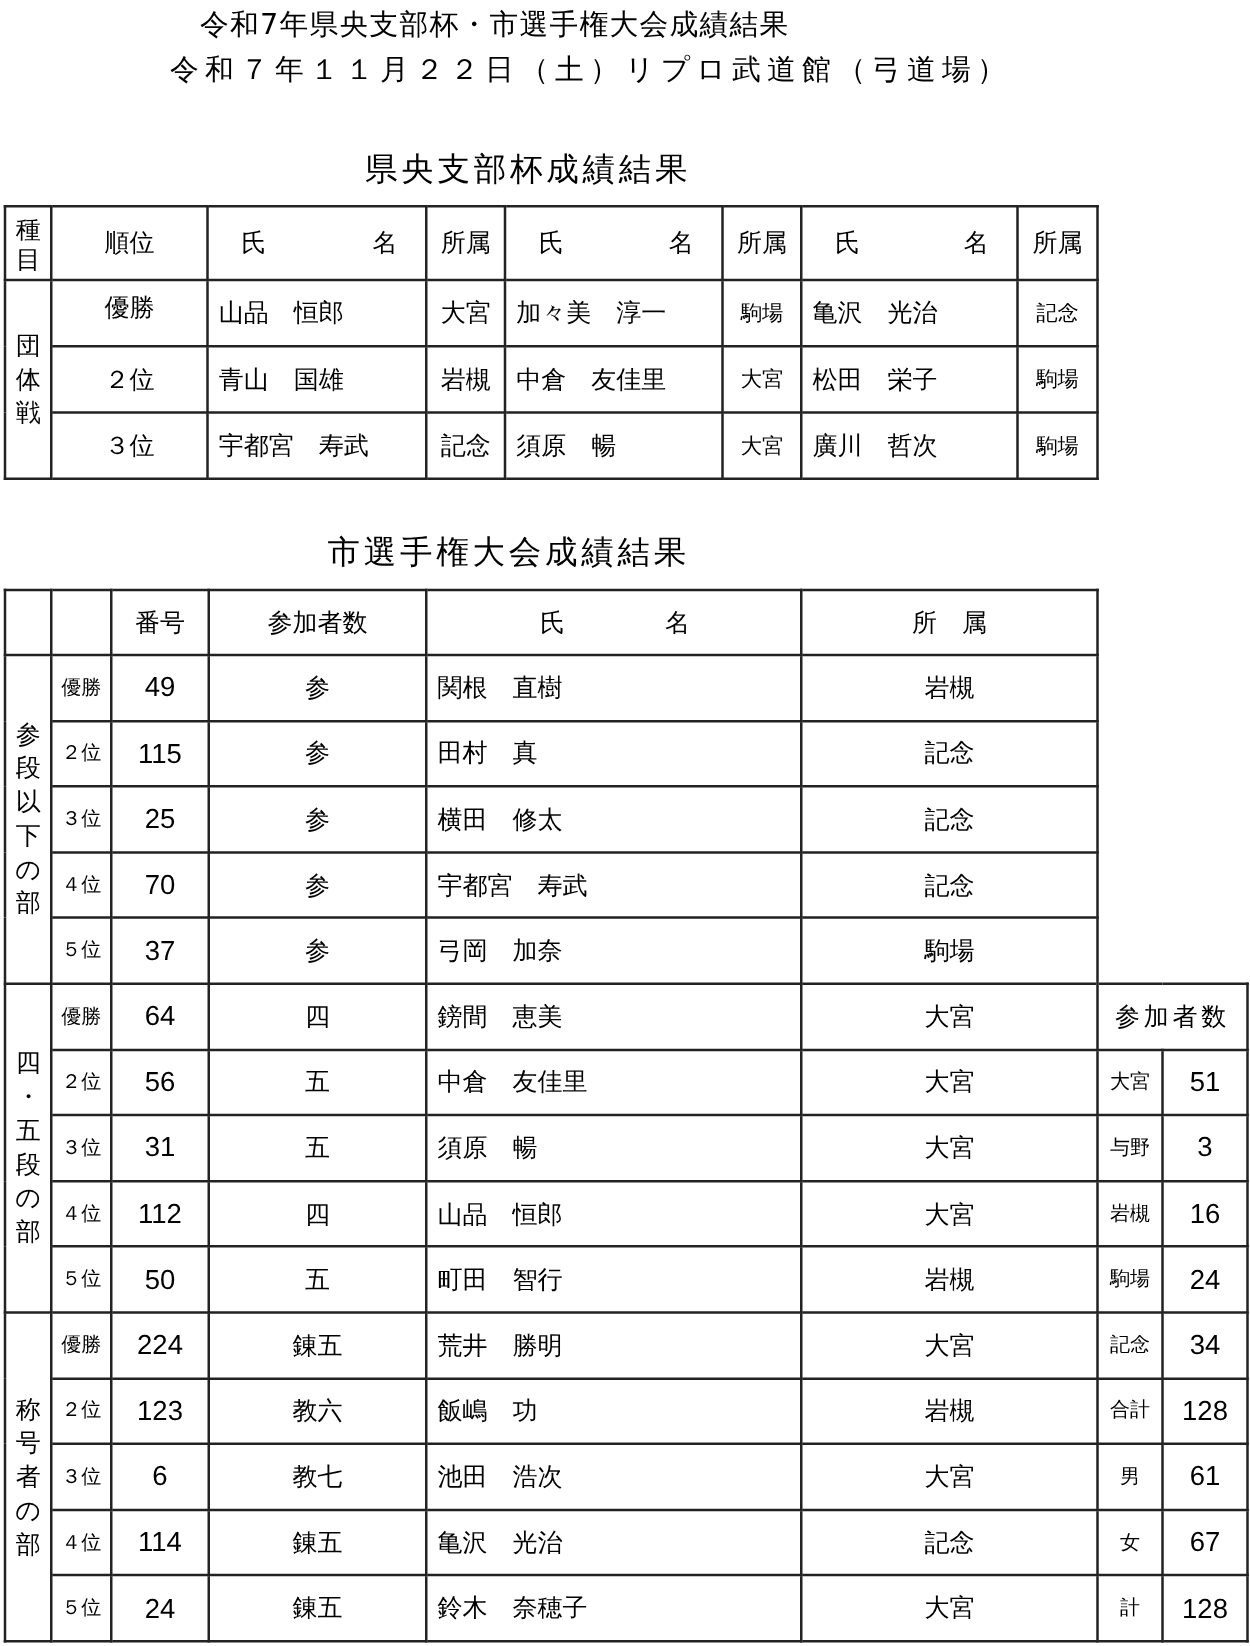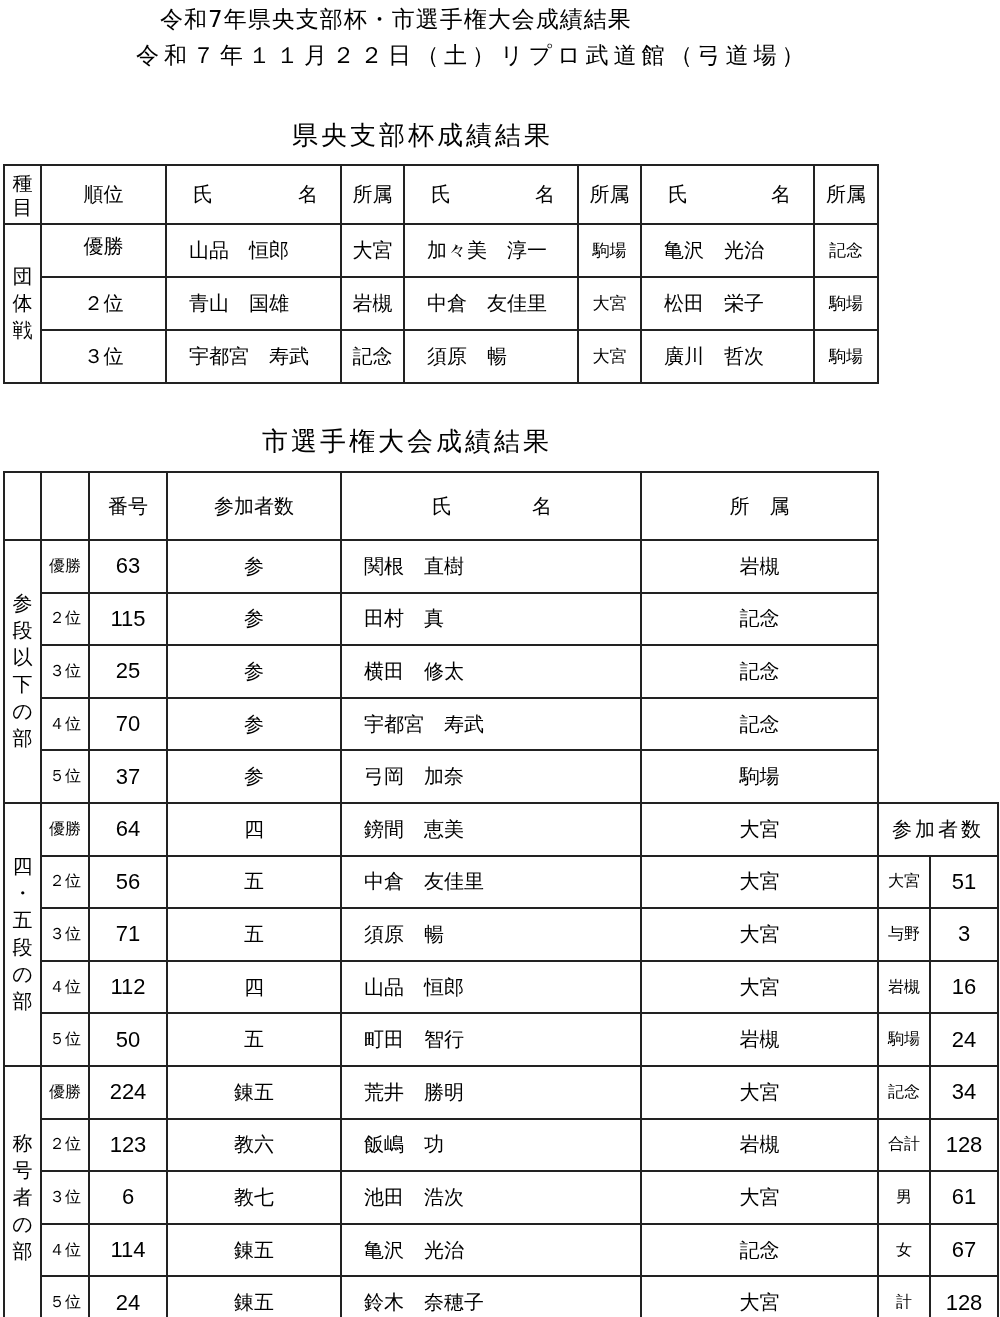--- a/index.html
+++ b/index.html
@@ -6,34 +6,34 @@
   html, body { width: 1000px; height: 1317px; background: #ffffff; overflow: hidden; }
   body { position: relative; font-family: "DejaVu Sans", "Liberation Sans", sans-serif; color: #000; }
   .title1 { position: absolute; left: 160px; top: 4px; font-size: 23px; letter-spacing: 1px; white-space: nowrap; }
   .title2 { position: absolute; left: 136px; top: 40px; font-size: 23px; letter-spacing: 5px; white-space: nowrap; }
   .section-title { position: absolute; font-size: 26px; letter-spacing: 3px; white-space: nowrap; }
   #t1-title { left: 292px; top: 118px; }
   #t2-title { left: 262px; top: 424px; }
 
   table { position: absolute; border-collapse: collapse; table-layout: fixed; }
   td { border: 2px solid #222; text-align: center; vertical-align: middle; font-size: 20px; padding: 0; white-space: nowrap; overflow: hidden; }
-  td.l { text-align: left; padding-left: 22px; }
+  td.l { text-align: left; padding-left: 8px; }
   td.sm { font-size: 17px; }
   td.xs { font-size: 16px; }
   td.num { font-family: "Liberation Sans", sans-serif; font-size: 22px; }
   .vert { display: inline-block; line-height: 27px; font-size: 20px; }
   .vert span { display: block; }
   .hname { display: flex; justify-content: space-between; padding: 0 22px 0 26px; }
 
   #table1 { left: 3px; top: 164px; }
   #table1 tr.h { height: 59px; }
   #table1 tr.r { height: 53px; }
 
   #table2 { left: 3px; top: 471px; }
-  #table2 tr.h { height: 68px; }
+  #table2 tr.h { height: 52px; }
   #table2 tr.r { height: 52.6px; }
   td.nob-r { border-top: none; border-right: none; border-bottom: none; }
 </style>
 </head>
 <body>
 
 <div class="title1">令和7年県央支部杯・市選手権大会成績結果</div>
 <div class="title2">令和７年１１月２２日（土）リプロ武道館（弓道場）</div>
 
 <div class="section-title" id="t1-title">県央支部杯成績結果</div>
@@ -131,21 +131,21 @@
             <span>名</span>
           </div>
         </td>
     <td>所　属</td>
     <td colspan="2" class="nob-r"></td>
   </tr>
 
   <tr class="r">
     <td rowspan="5"><span class="vert"><span>参</span><span>段</span><span>以</span><span>下</span><span>の</span><span>部</span></span></td>
     <td class="xs">優勝</td>
-    <td class="num">63</td>
+    <td class="num">49</td>
     <td>参</td>
     <td class="l">関根　直樹</td>
     <td>岩槻</td>
     <td colspan="2" rowspan="5" class="nob-r"></td>
   </tr>
   <tr class="r">
     <td class="xs">２位</td>
     <td class="num">115</td>
     <td>参</td>
     <td class="l">田村　真</td>
@@ -186,21 +186,21 @@
     <td class="xs">２位</td>
     <td class="num">56</td>
     <td>五</td>
     <td class="l">中倉　友佳里</td>
     <td>大宮</td>
     <td class="xs">大宮</td>
     <td class="num">51</td>
   </tr>
   <tr class="r">
     <td class="xs">３位</td>
-    <td class="num">71</td>
+    <td class="num">31</td>
     <td>五</td>
     <td class="l">須原　暢</td>
     <td>大宮</td>
     <td class="xs">与野</td>
     <td class="num">3</td>
   </tr>
   <tr class="r">
     <td class="xs">４位</td>
     <td class="num">112</td>
     <td>四</td>

